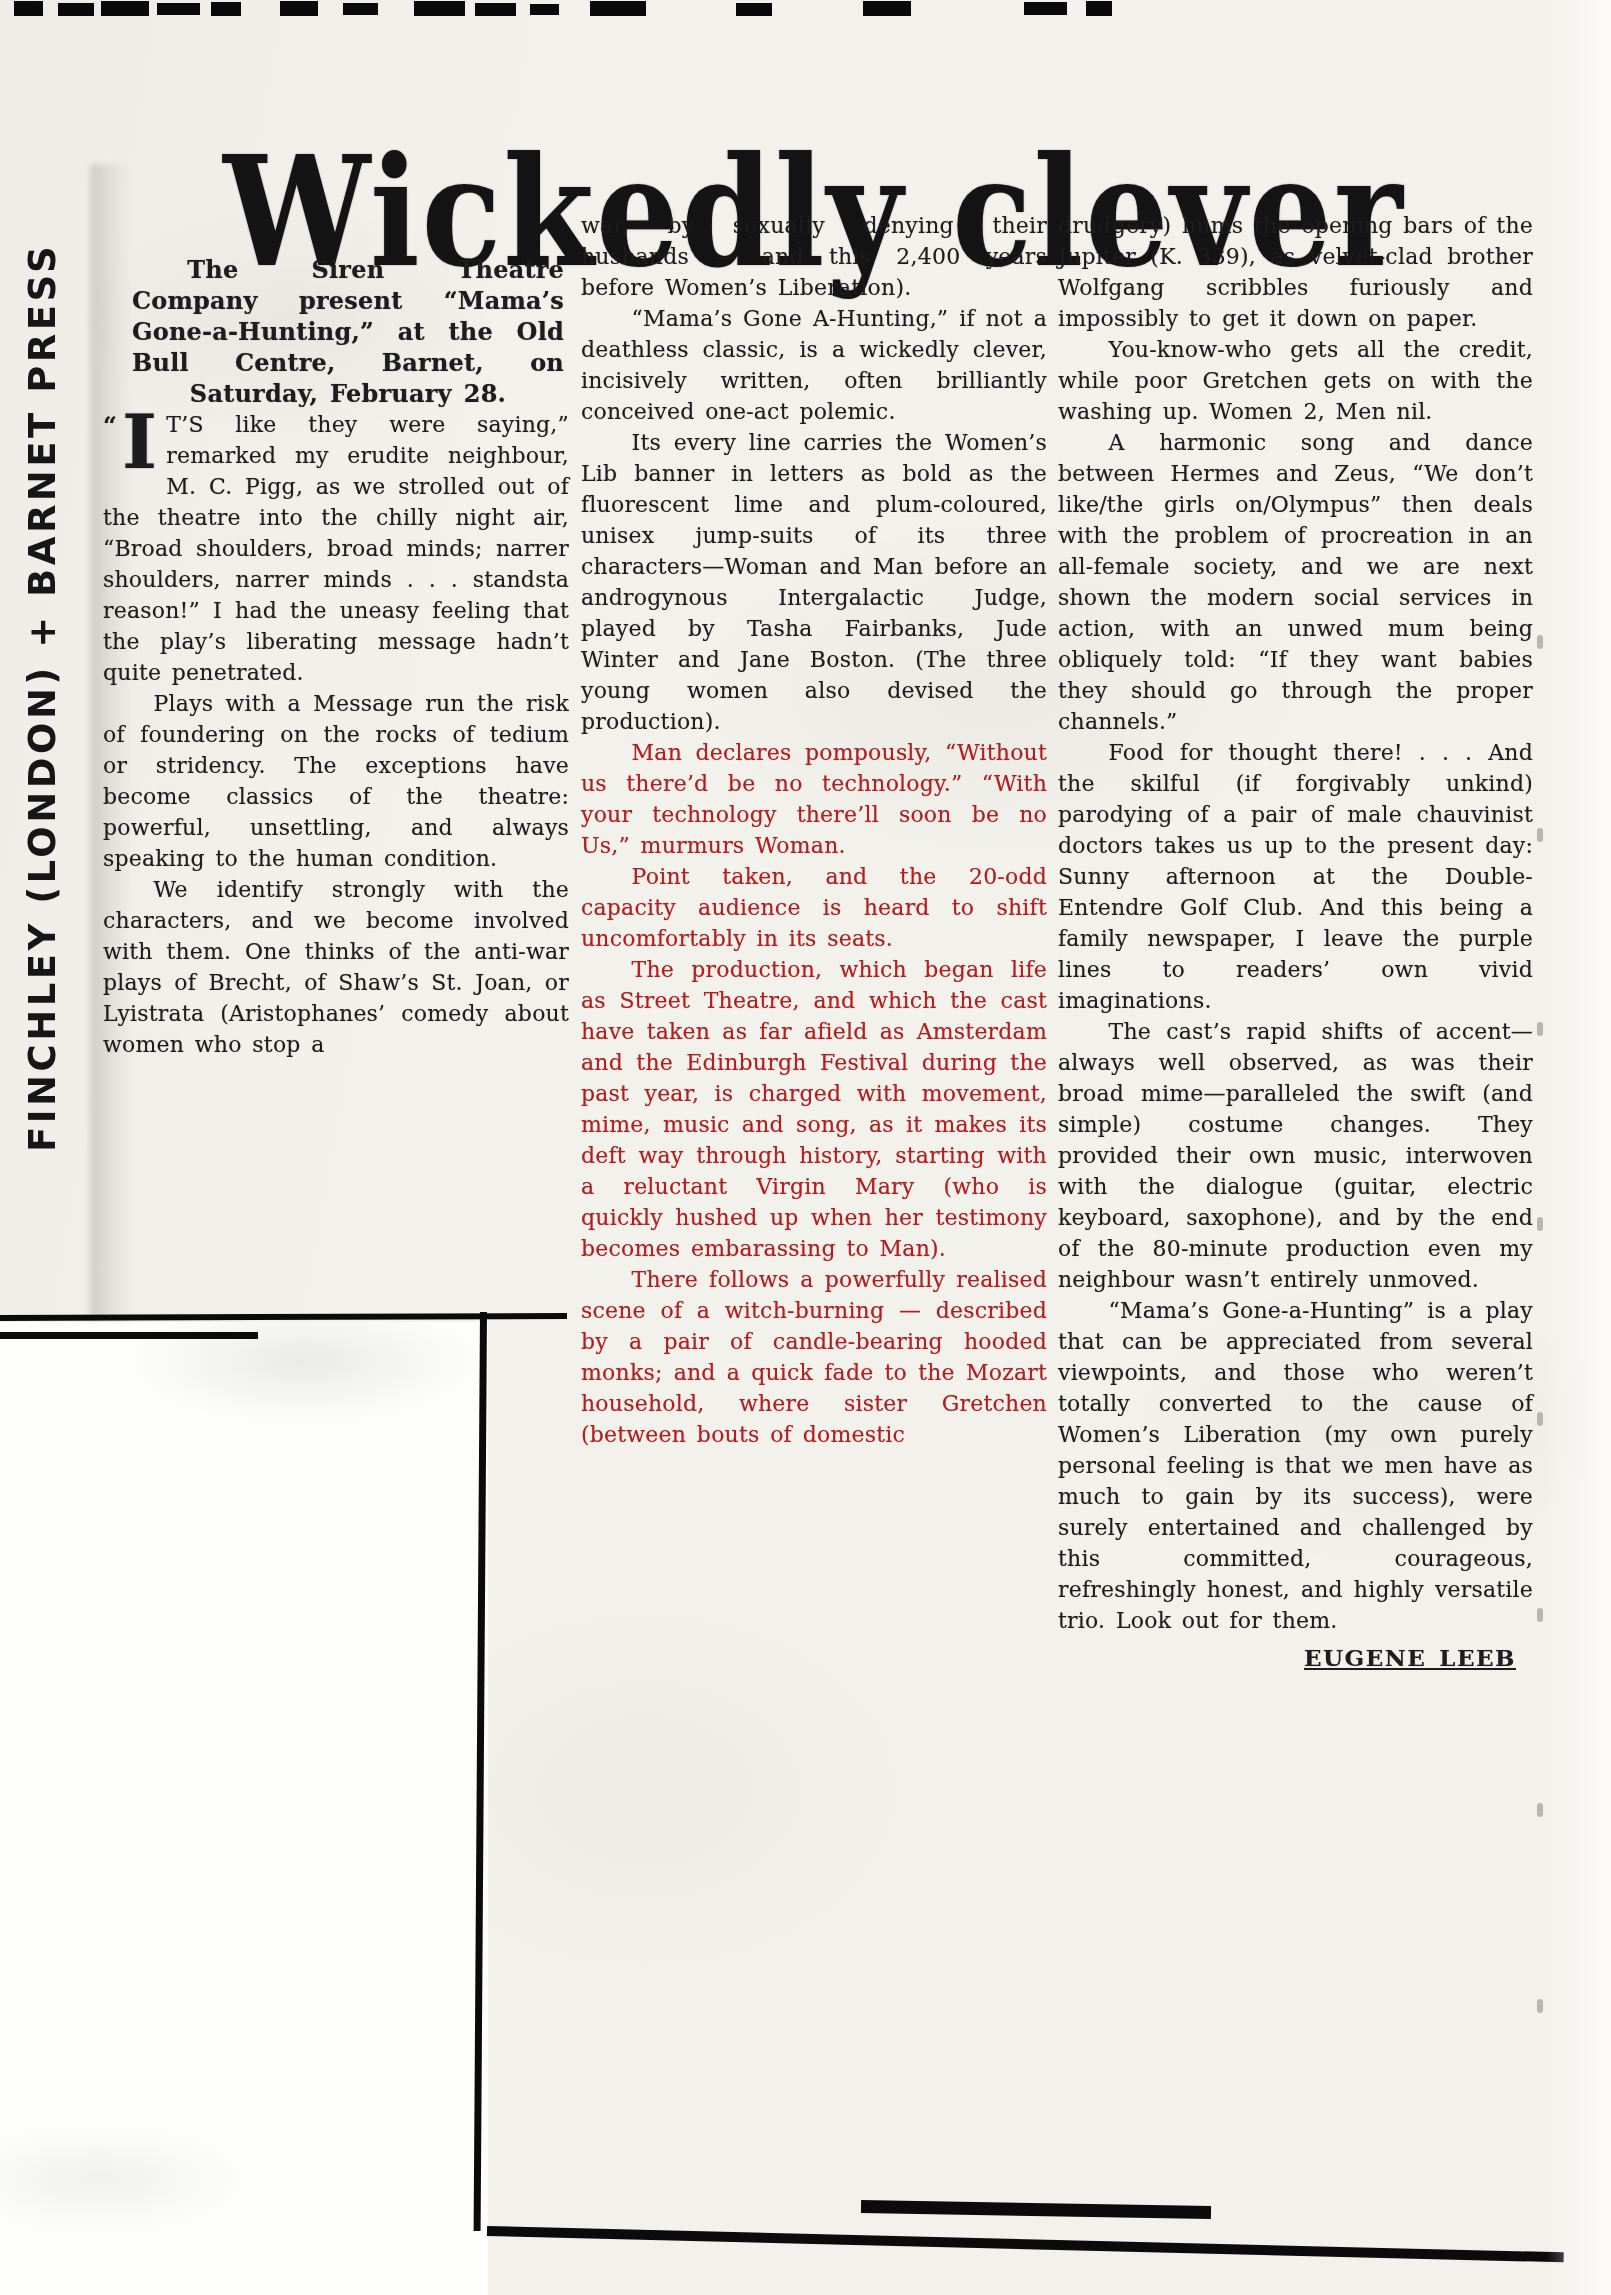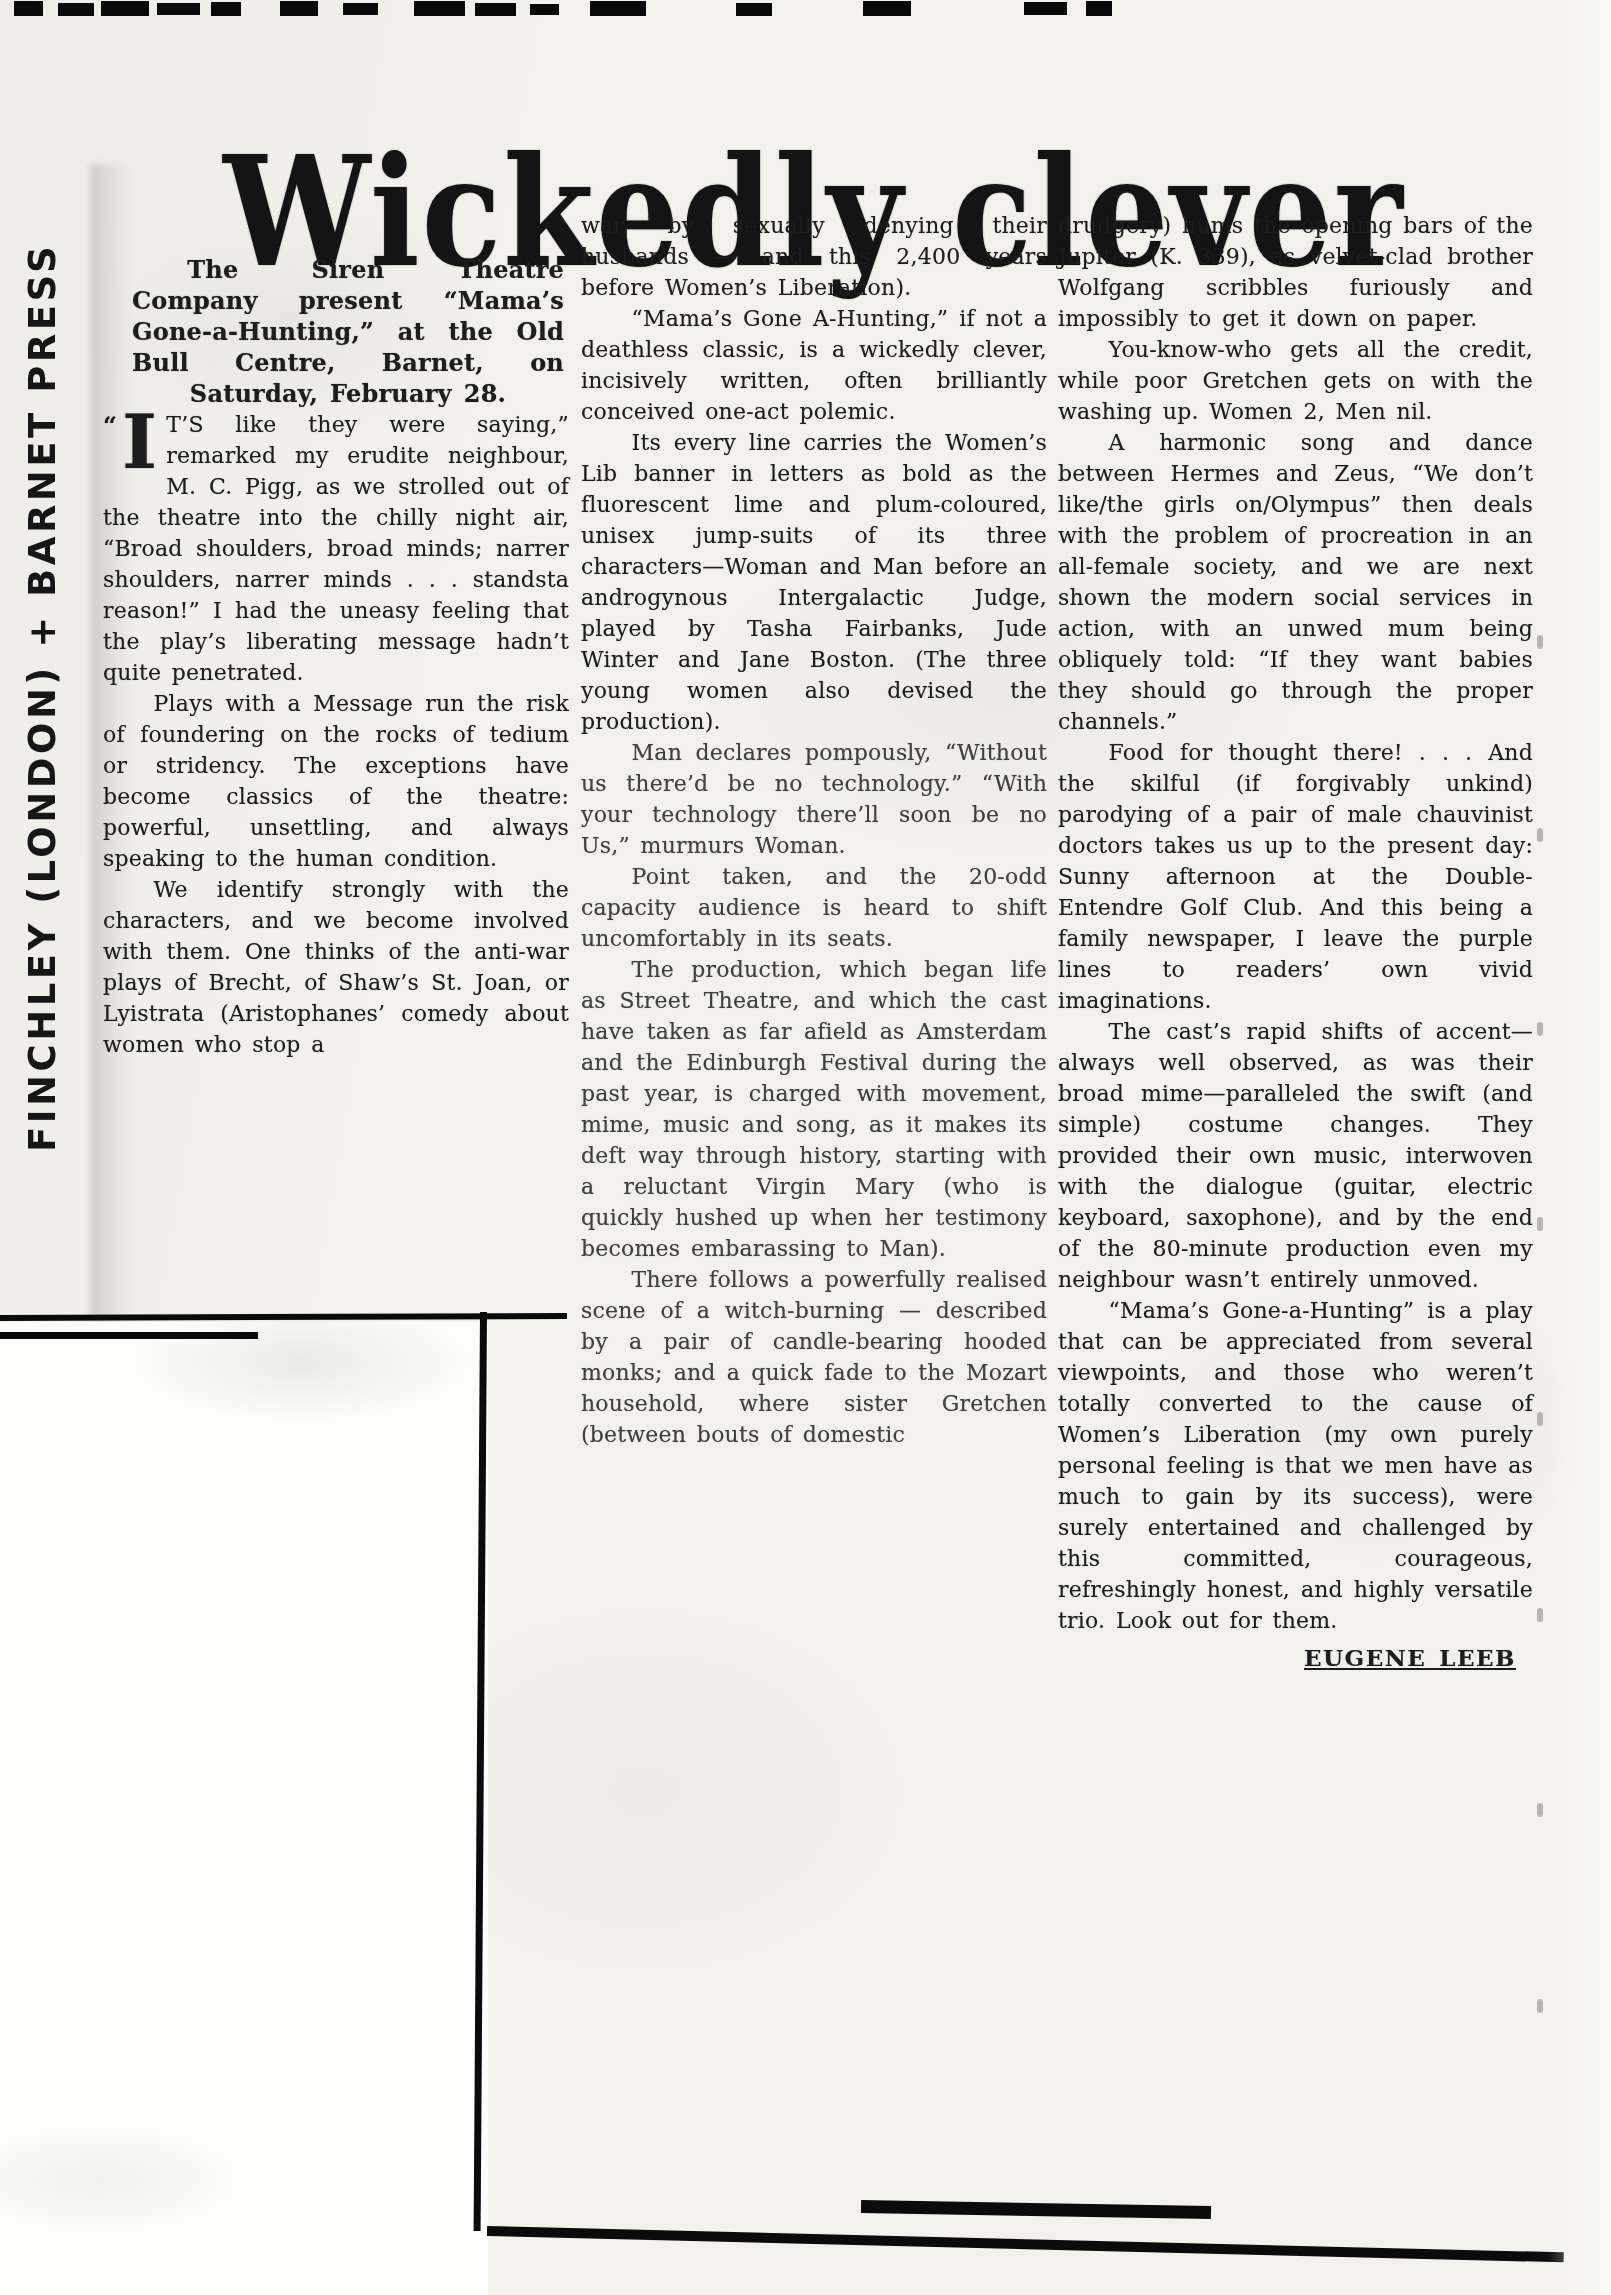--- a/index.html
+++ b/index.html
@@ -69,21 +69,21 @@
   #col3{left:1058px;top:210px;width:475px;}
   .standfirst{
     font-weight:700;font-size:24px;line-height:31px;
     margin:0 0 28px 0;padding:0 5px 0 29px;
     text-align:justify;text-align-last:center;
     text-shadow:0 0 1px rgba(15,15,15,0.5);
   }
   .col p{margin:0;text-indent:2.3em;}
   .col p.lead{text-indent:0;}
   .col p.cont{text-indent:0;}
-  .col p.soft{filter:blur(0.7px);color:#404040;}
+  .col p.soft{filter:blur(0.7px);color:#b91c1c;}
   .lead-quote{float:left;font-size:24px;line-height:30px;margin:2px 3px 0 0;font-weight:700;}
   .dropcap{
     float:left;font-size:75px;line-height:56px;font-weight:700;
     margin:5px 9px 3px 2px;text-shadow:0 0 1.5px rgba(10,10,10,0.5);
   }
   .byline{
     margin-top:6px !important;text-indent:0 !important;
     text-align:right;padding-right:17px;
     font-weight:700;letter-spacing:1.5px;font-size:23px;text-decoration:underline;
   }

